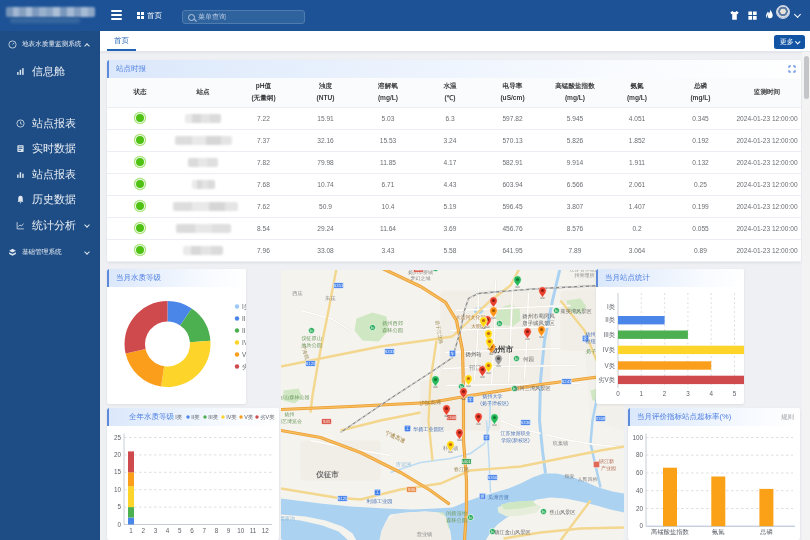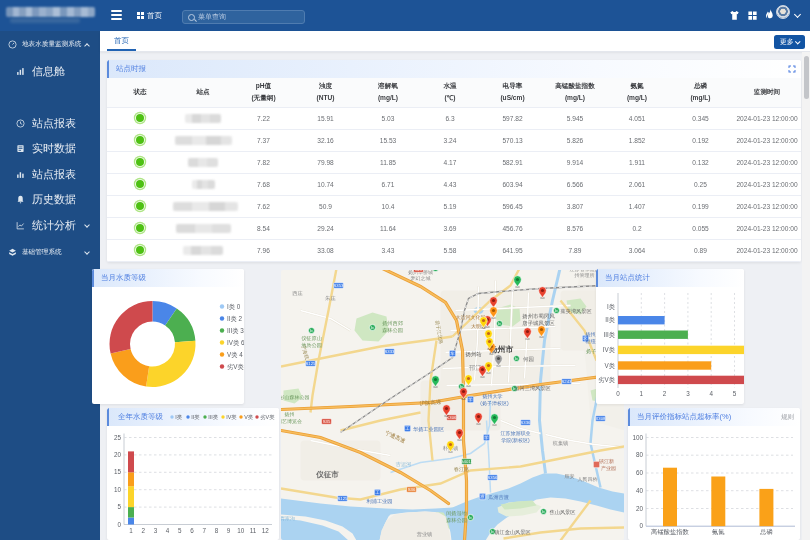--- a/index.html
+++ b/index.html
@@ -278,21 +278,21 @@
             <td>4.9</td>
             <td>580.2</td>
             <td>6.1</td>
             <td>1.9</td>
             <td>0.2</td>
             <td>2024-01-23 12:00:00</td>
           </tr>
 </tbody>
       </table>
     </div>
-<div class="panel" id="dpanel" style="left:92px;top:269px;width:152px;height:135px">
+<div class="panel" id="dpanel" style="left:107px;top:269px;width:139px;height:135px">
 <div class="phead">当月水质等级</div>
 <svg width="171" height="120" style="position:absolute;top:17.5px;left:0">
 <path fill="#4a86e8" d="M60.50 14.00 A43 43 0 0 1 84.72 21.47 L73.17 38.41 A22.5 22.5 0 0 0 60.50 34.50 Z"></path>
 <path fill="#4caf50" d="M84.72 21.47 A43 43 0 0 1 103.38 53.79 L82.94 55.32 A22.5 22.5 0 0 0 73.17 38.41 Z"></path>
 <path fill="#fcd42a" d="M103.38 53.79 A43 43 0 0 1 54.09 99.52 L57.15 79.25 A22.5 22.5 0 0 0 82.94 55.32 Z"></path>
 <path fill="#fa9e1b" d="M54.09 99.52 A43 43 0 0 1 18.58 66.57 L38.56 62.01 A22.5 22.5 0 0 0 57.15 79.25 Z"></path>
 <path fill="#cf4a4d" d="M18.58 66.57 A43 43 0 0 1 60.50 14.00 L60.50 34.50 A22.5 22.5 0 0 0 38.56 62.01 Z"></path>
 <g class="leg">
 <circle cx="130" cy="19.5" r="2.2" fill="#9ec9f5"></circle>
           <text x="135" y="22">I类 0</text>
@@ -303,21 +303,21 @@
 <circle cx="130" cy="55.5" r="2.2" fill="#fcd42a"></circle>
           <text x="135" y="58">IV类 6</text>
 <circle cx="130" cy="67.5" r="2.2" fill="#fa9e1b"></circle>
           <text x="135" y="70">V类 4</text>
 <circle cx="130" cy="79.5" r="2.2" fill="#cf4a4d"></circle>
           <text x="135" y="82">劣V类 6</text>
 </g>
 </svg>
 </div>
 <div class="panel" id="apanel" style="left:107px;top:408px;width:171.5px;height:132px">
-<div class="phead" style="padding-left:9px">全年水质等级</div>
+<div class="phead" style="padding-left:20px">全年水质等级</div>
 <svg width="171" height="114" style="position:absolute;top:17.5px;left:0">
 <line x1="17" y1="7.5" x2="17" y2="98.5" stroke="#c8cdd4" stroke-width="1"></line>
 <line x1="17" y1="98.5" x2="165" y2="98.5" stroke="#c8cdd4" stroke-width="1"></line>
 <line x1="17" y1="81.1" x2="165" y2="81.1" stroke="#d4d7dc" stroke-width="0.8" stroke-dasharray="2.5 2.5"></line>
 <line x1="17" y1="63.7" x2="165" y2="63.7" stroke="#d4d7dc" stroke-width="0.8" stroke-dasharray="2.5 2.5"></line>
 <line x1="17" y1="46.3" x2="165" y2="46.3" stroke="#d4d7dc" stroke-width="0.8" stroke-dasharray="2.5 2.5"></line>
 <line x1="17" y1="28.9" x2="165" y2="28.9" stroke="#d4d7dc" stroke-width="0.8" stroke-dasharray="2.5 2.5"></line>
 <line x1="17" y1="11.5" x2="165" y2="11.5" stroke="#d4d7dc" stroke-width="0.8" stroke-dasharray="2.5 2.5"></line>
 <text x="14" y="100.5" text-anchor="end" font-size="6.3" fill="#5b5f66">0</text>
 <text x="14" y="83.1" text-anchor="end" font-size="6.3" fill="#5b5f66">5</text>

